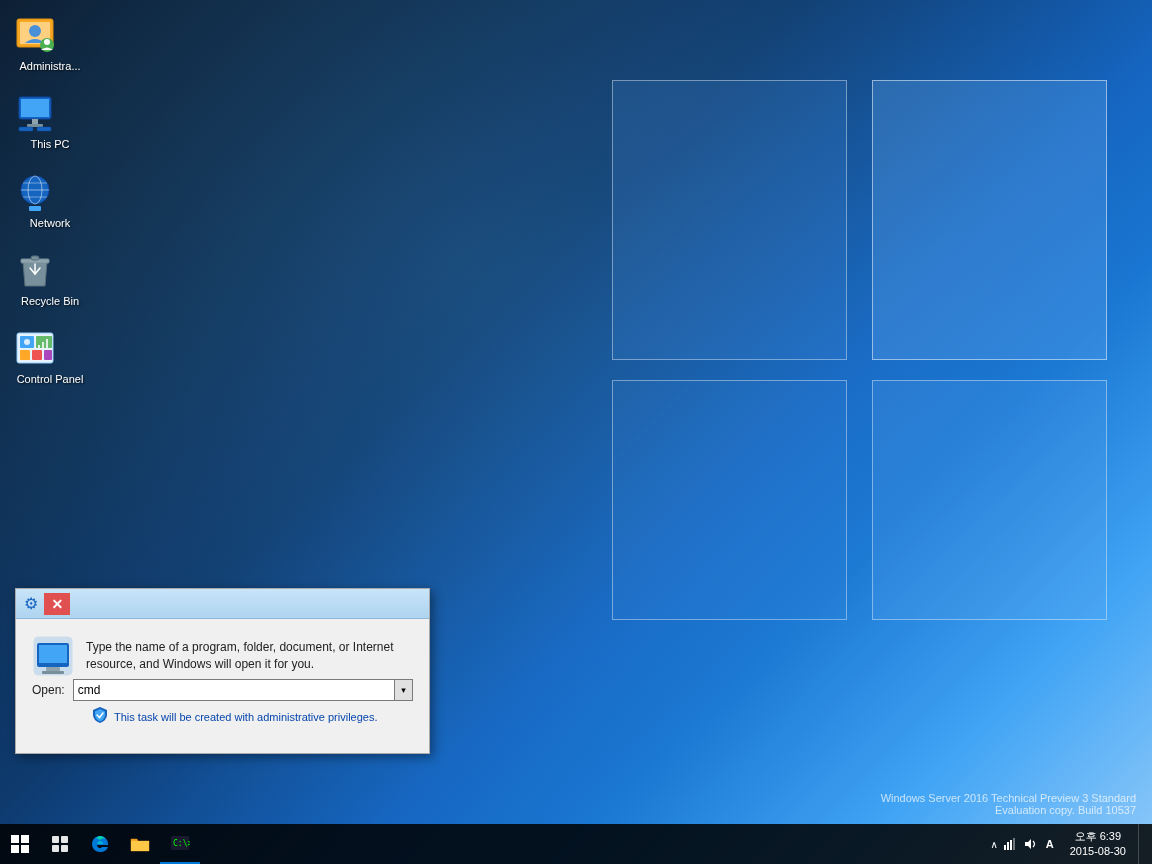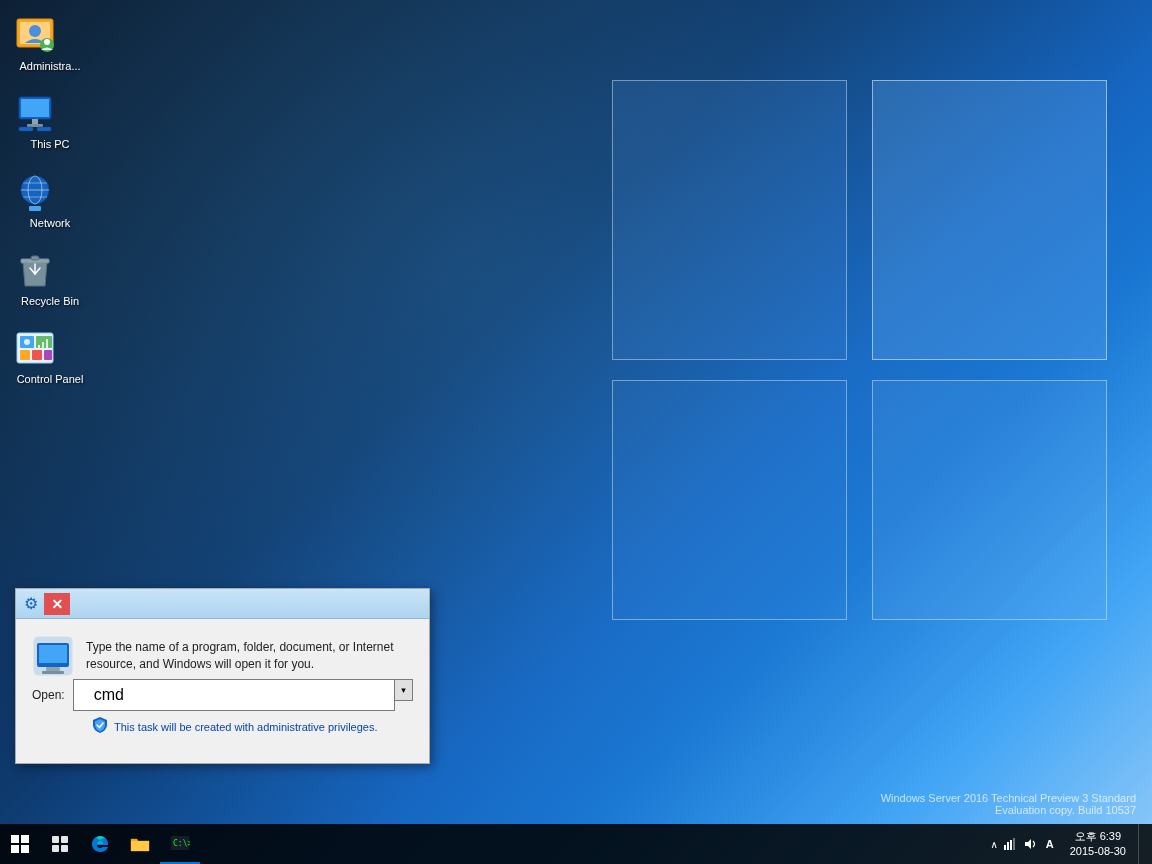--- a/index.html
+++ b/index.html
@@ -242,25 +242,25 @@
       white-space: nowrap;
     }
 
     .open-input-wrapper {
       flex: 1;
       display: flex;
     }
 
     .open-input {
       flex: 1;
-      height: 32px;
+      height: 22px;
       border: 1px solid #7a7a7a;
       background: white;
-      font-size: 16px;
-      padding: 0 20px;
+      font-size: 12px;
+      padding: 0 4px;
       outline: none;
     }
 
     .open-dropdown {
       width: 18px;
       height: 22px;
       border: 1px solid #7a7a7a;
       border-left: none;
       background: #e0e0e0;
       cursor: pointer;

